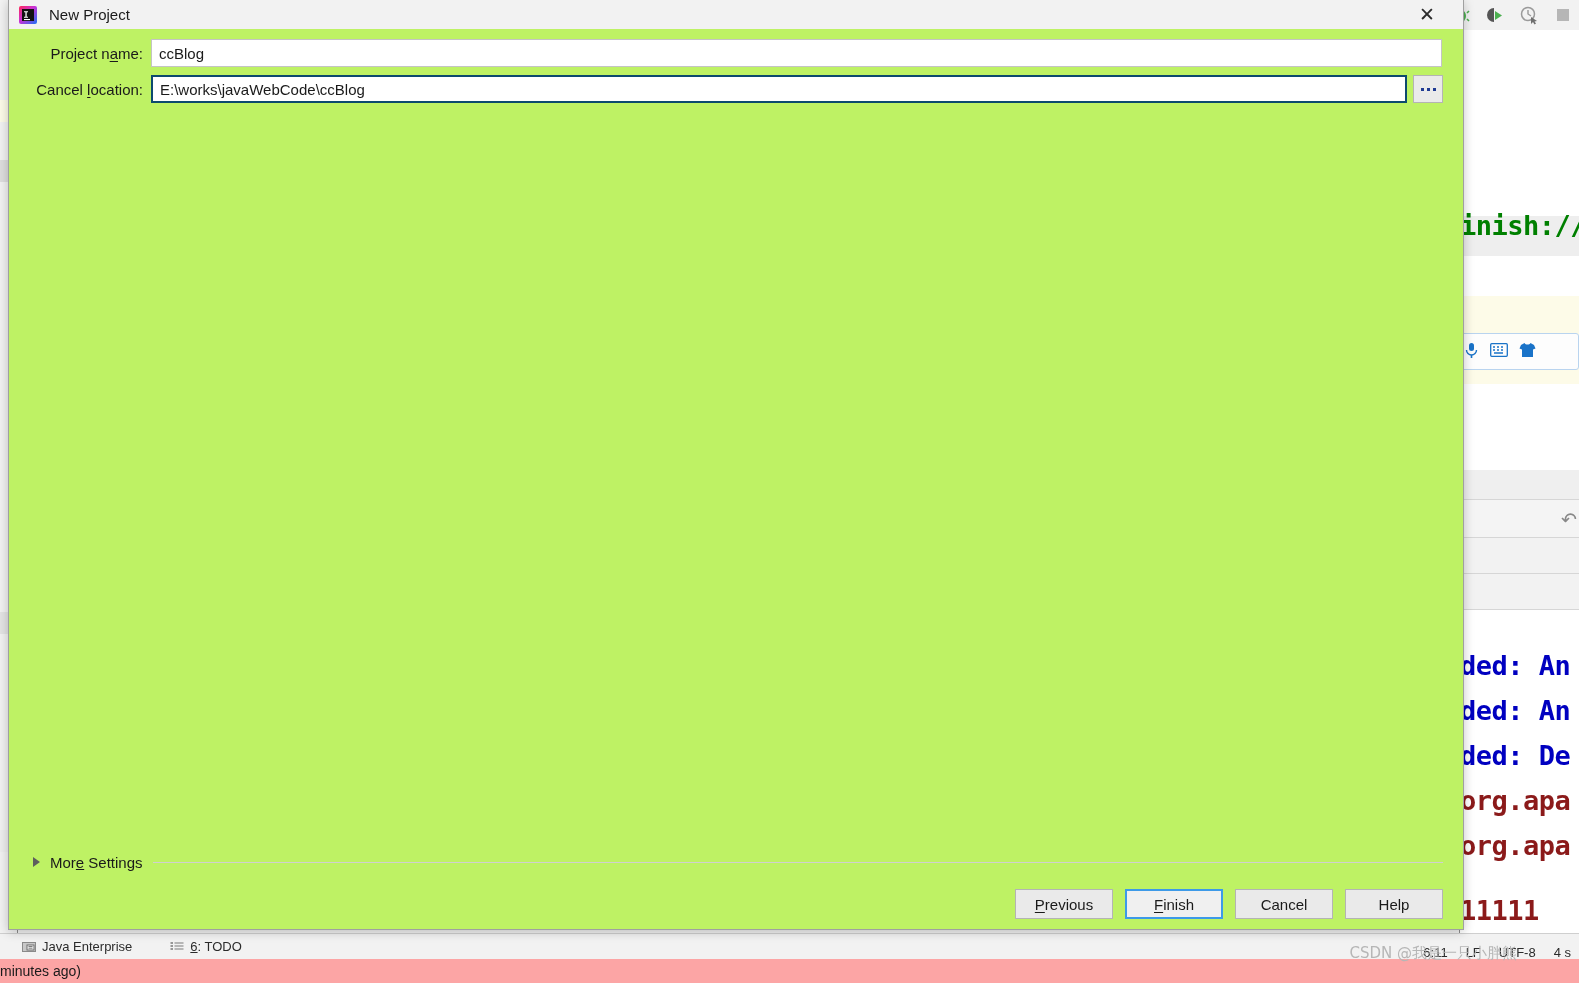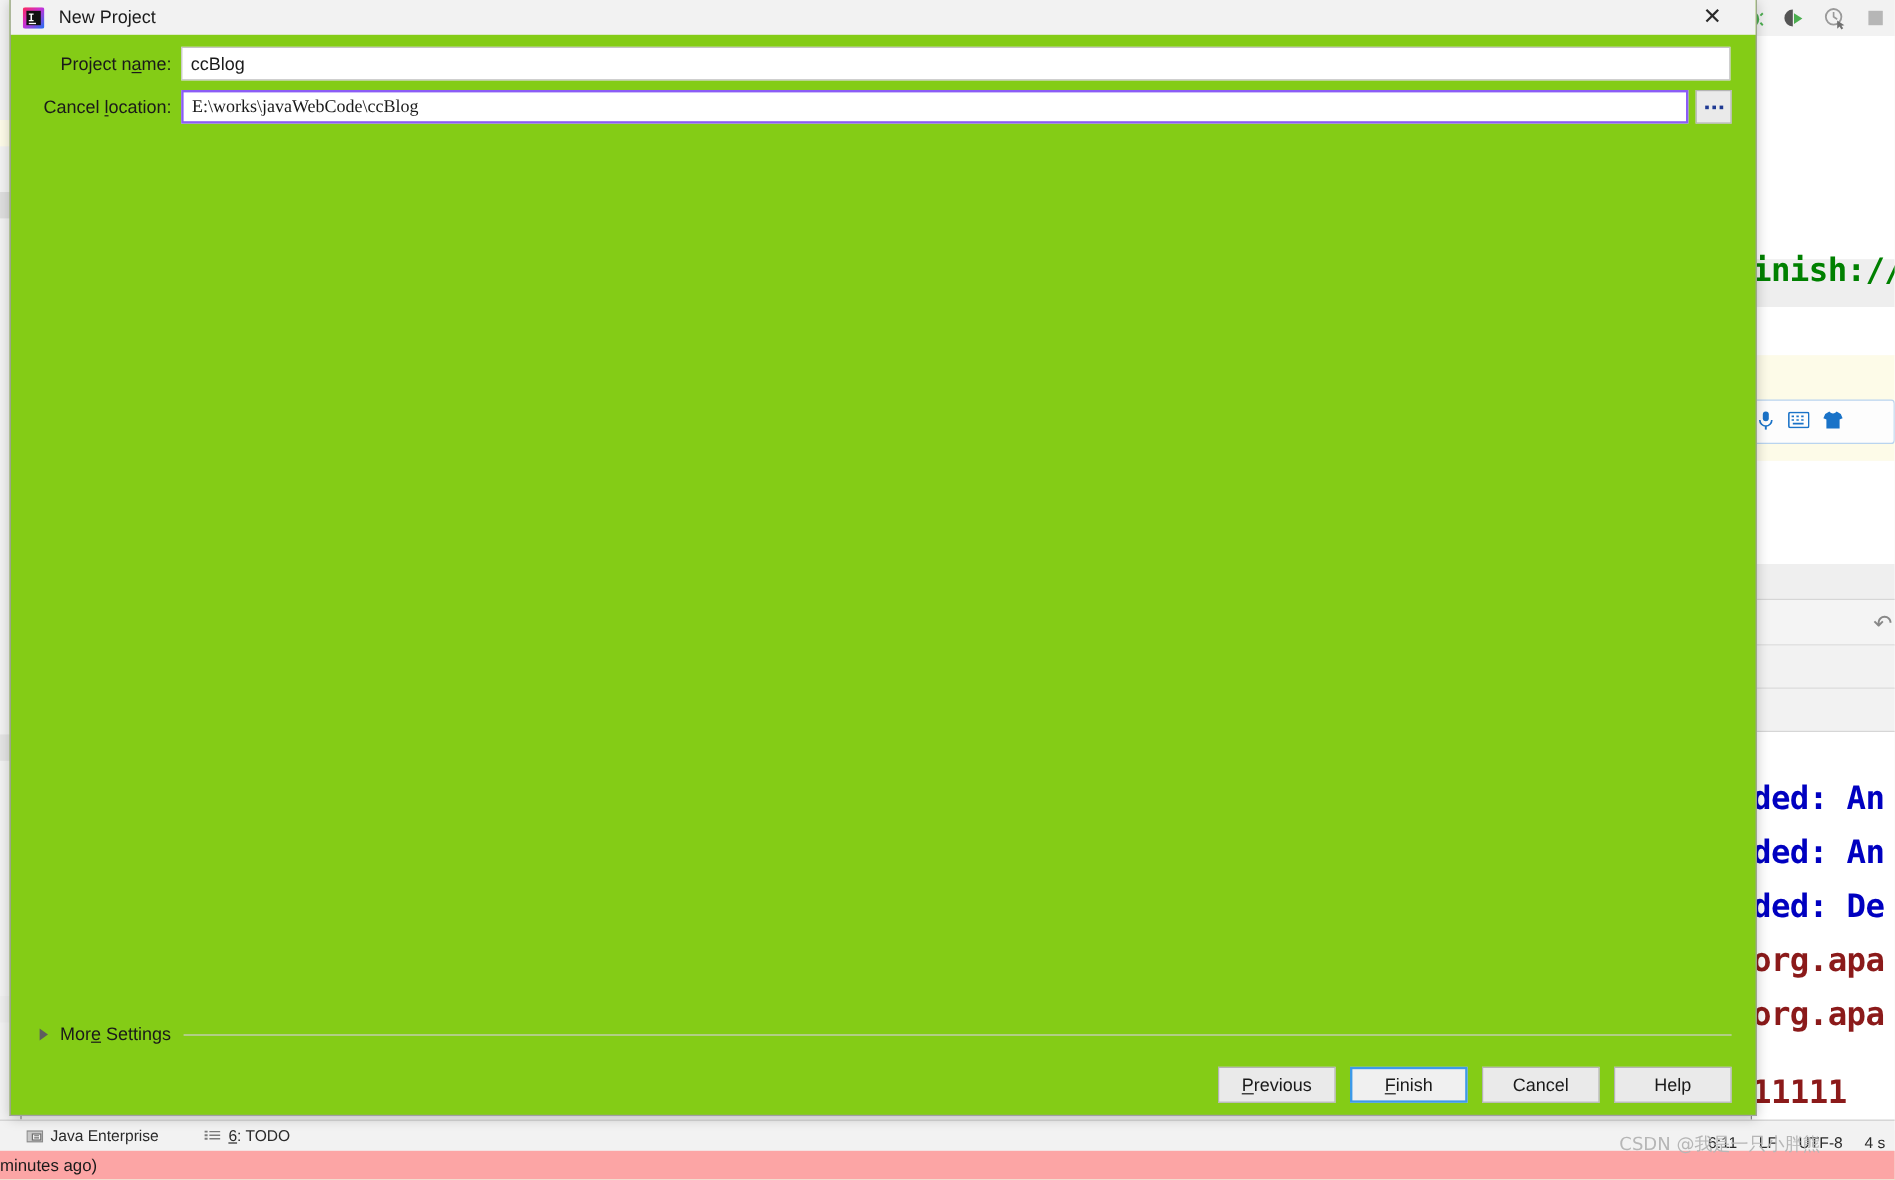--- a/index.html
+++ b/index.html
@@ -69,21 +69,21 @@
     font-size:14px; color:#1a1a1a; padding-left:0px; line-height:24px; white-space:nowrap;
   }
   .watermark {
     position:absolute; right:62px; top:944px;
     font-size:15px; color:#b6b6b6; font-family:"DejaVu Sans", sans-serif; white-space:nowrap;
   }
 
   
   .dialog {
     position:absolute; left:8px; top:0px; width:1456px; height:930px;
-    background:#84cc16; border:1px solid #a0a0a0; border-top:none;
+    background:#bef264; border:1px solid #a0a0a0; border-top:none;
     box-shadow: 0 2px 10px rgba(0,0,0,.22);
   }
   .dlg-titlebar {
     position:relative; height:29px; background:#f2f2f2;
     display:flex; align-items:center; padding-left:10px;
   }
   .dlg-icon { width:18px; height:18px; position:relative; margin-right:12px; flex:none; }
   .dlg-title { font-size:15px; color:#1a1a1a; }
   .dlg-close {
     position:absolute; right:14px; top:0; width:44px; height:29px;
@@ -96,21 +96,21 @@
   .form-row { position:absolute; left:0; width:100%; height:28px; display:flex; align-items:center; }
   .form-label {
     width:142px; text-align:right; padding-right:8px;
     font-size:15px; color:#1a1a1a; white-space:nowrap;
   }
   .form-label u { text-decoration: underline; text-underline-offset:2px; }
   .txtfield {
     height:28px; background:#ffffff; border:1px solid #c4c4c4;
     font-size:15px; color:#1a1a1a; display:flex; align-items:center; padding-left:7px;
   }
-  .txtfield.focused { border:2px solid #8b5cf6;font-family:Liberation Serif, serif; }
+  .txtfield.focused { border:2px solid #0c4a6e; }
   .browse-btn {
     width:30px; height:28px; margin-left:6px; background:#eaeaea;
     border:1px solid #b4b4b4; display:flex; align-items:center;
     justify-content:center; gap:3px;
   }
   .browse-dot { width:3px; height:3px; background:#1f3a93; display:block; }
 
   .more-settings {
     position:absolute; left:24px; bottom:56px; width:1410px; height:22px;
     display:flex; align-items:center; gap:10px;

